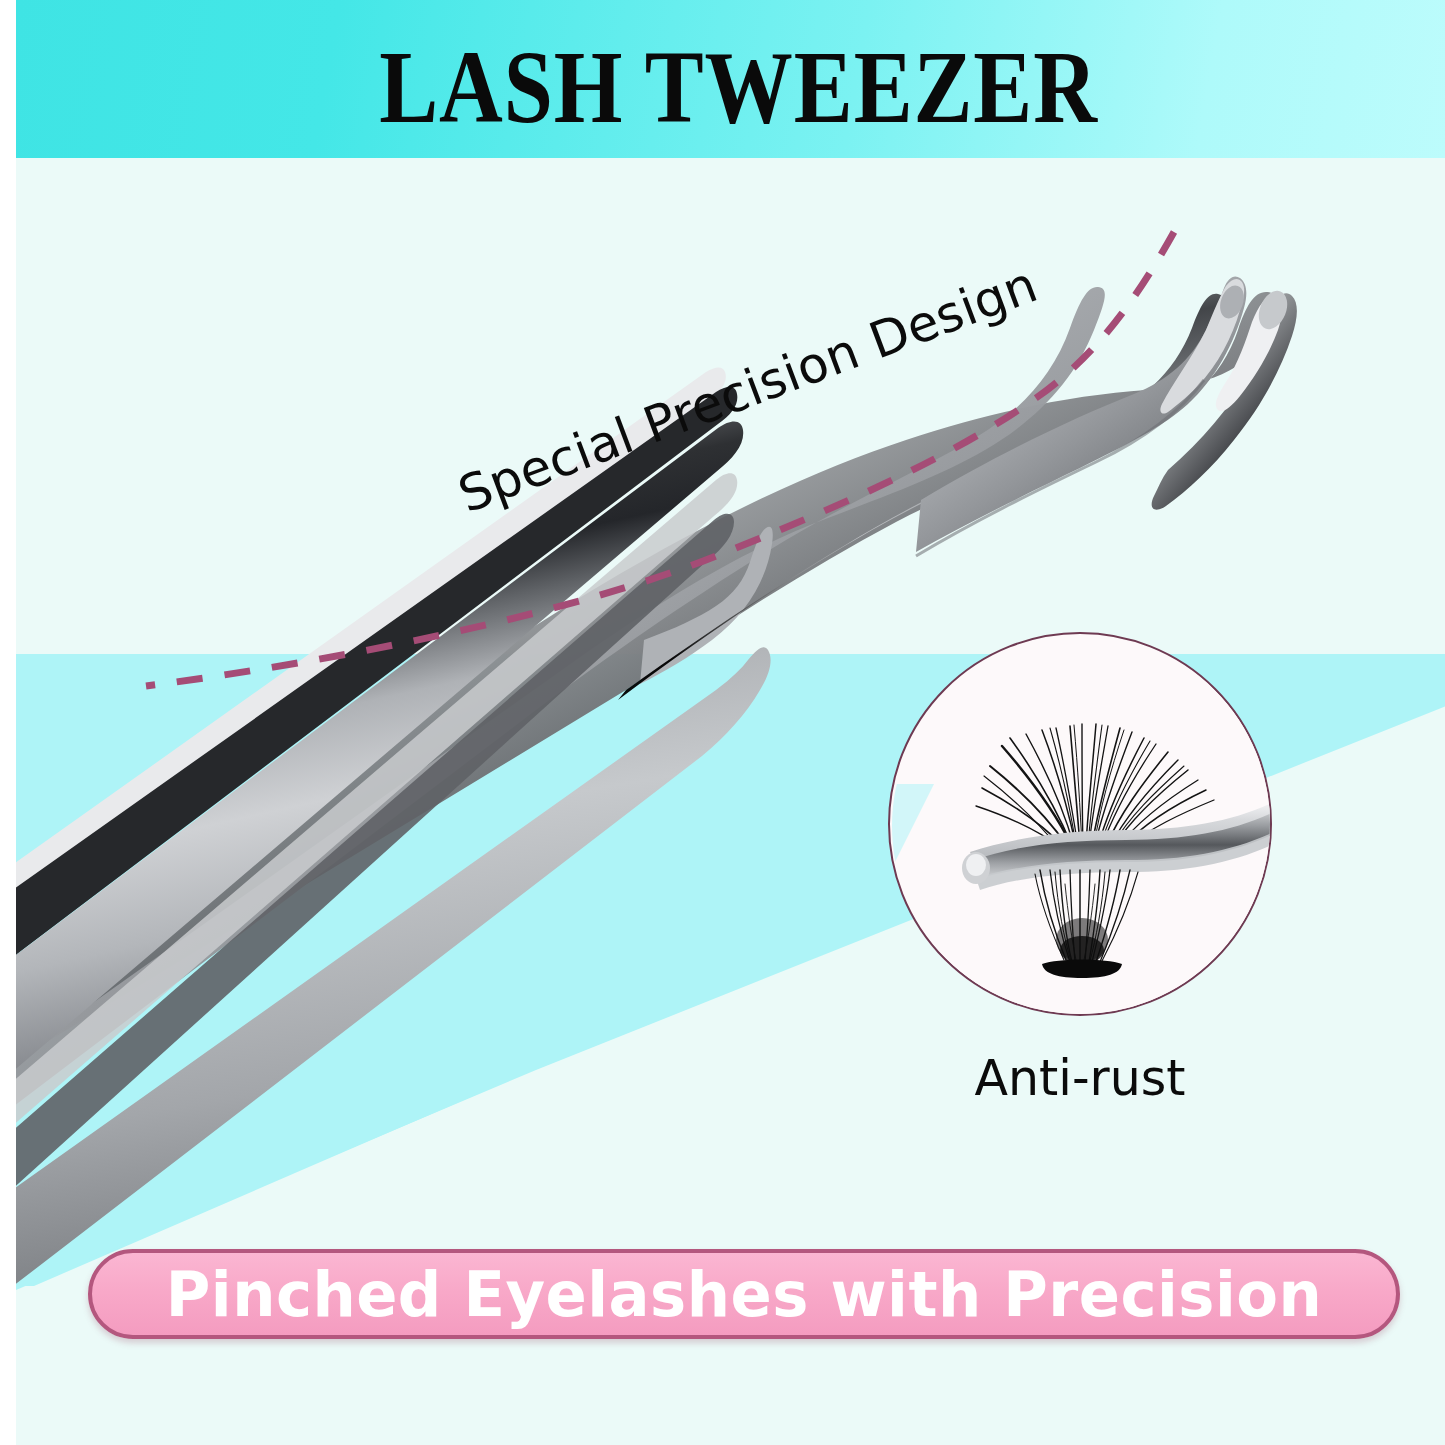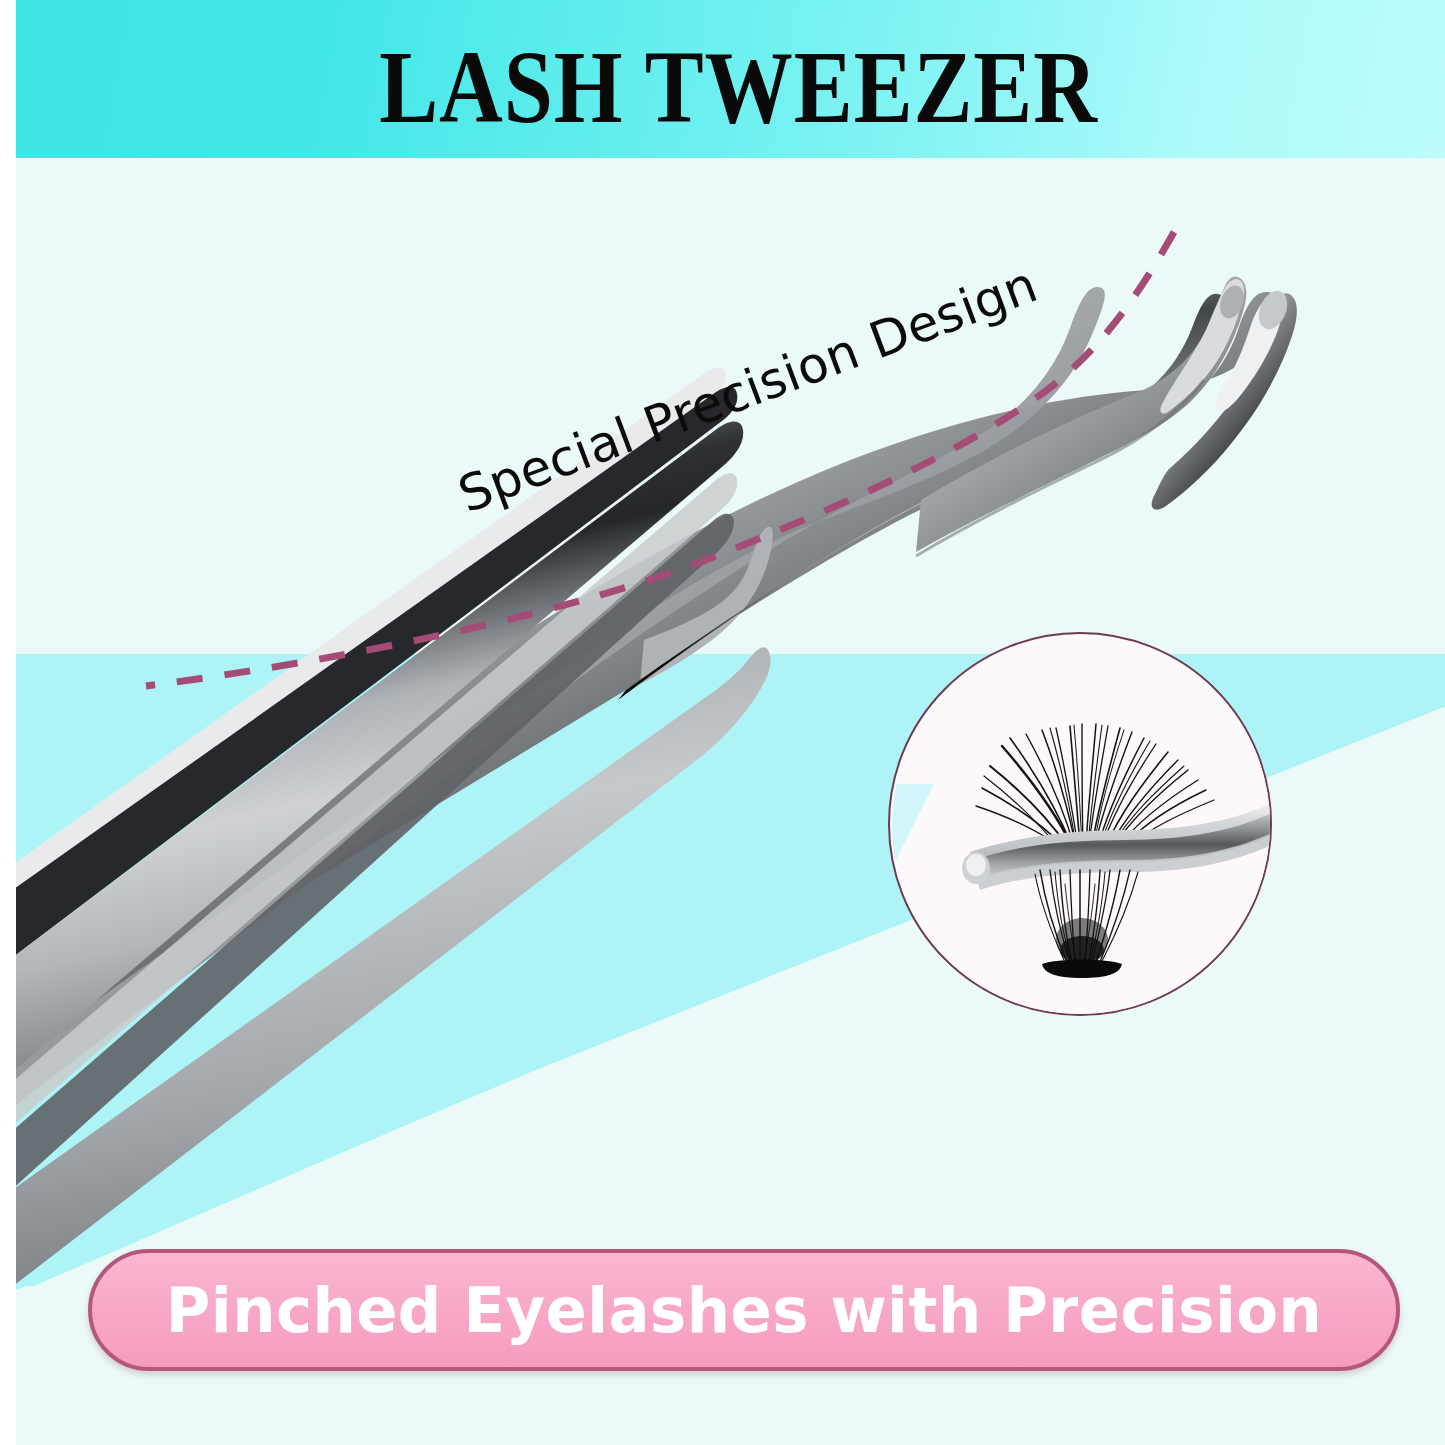--- a/index.html
+++ b/index.html
@@ -113,21 +113,21 @@
     color: #0B0B0B;
   }
   .feature-caption span { display: block; }
 
   
   .banner {
     position: absolute;
     left: 72px;
     top: 1249px;
     width: 1312px;
-    height: 122px;
+    height: 90px;
     box-sizing: border-box;
     background: linear-gradient(180deg, #FBB6D2 0%, #F8A8C8 48%, #F49CC0 100%);
     border: 4px solid #B4577E;
     border-radius: 62px;
     display: flex;
     align-items: center;
     justify-content: center;
     box-shadow: 0 4px 6px rgba(150, 70, 100, 0.25);
   }
   .banner-text {
@@ -448,19 +448,20 @@
         </g>
 
         <ellipse cx="192" cy="306" rx="26" ry="22" fill="#121212" opacity="0.55"></ellipse>
         <ellipse cx="192" cy="316" rx="22" ry="14" fill="#0C0C0C" opacity="0.8"></ellipse>
         <path d="M 152,330 C 168,324 216,324 232,330 C 230,340 216,344 192,344 C 168,344 154,340 152,330 Z" fill="#0A0A0A"></path>
       </g>
     </svg>
   </div>
 
   <div class="feature-caption">
+    <span>Anti-rust</span>
   </div>
 
   <div class="banner">
     <span class="banner-text">Pinched Eyelashes with Precision</span>
   </div>
 
 </div>
 
 </body></html>

